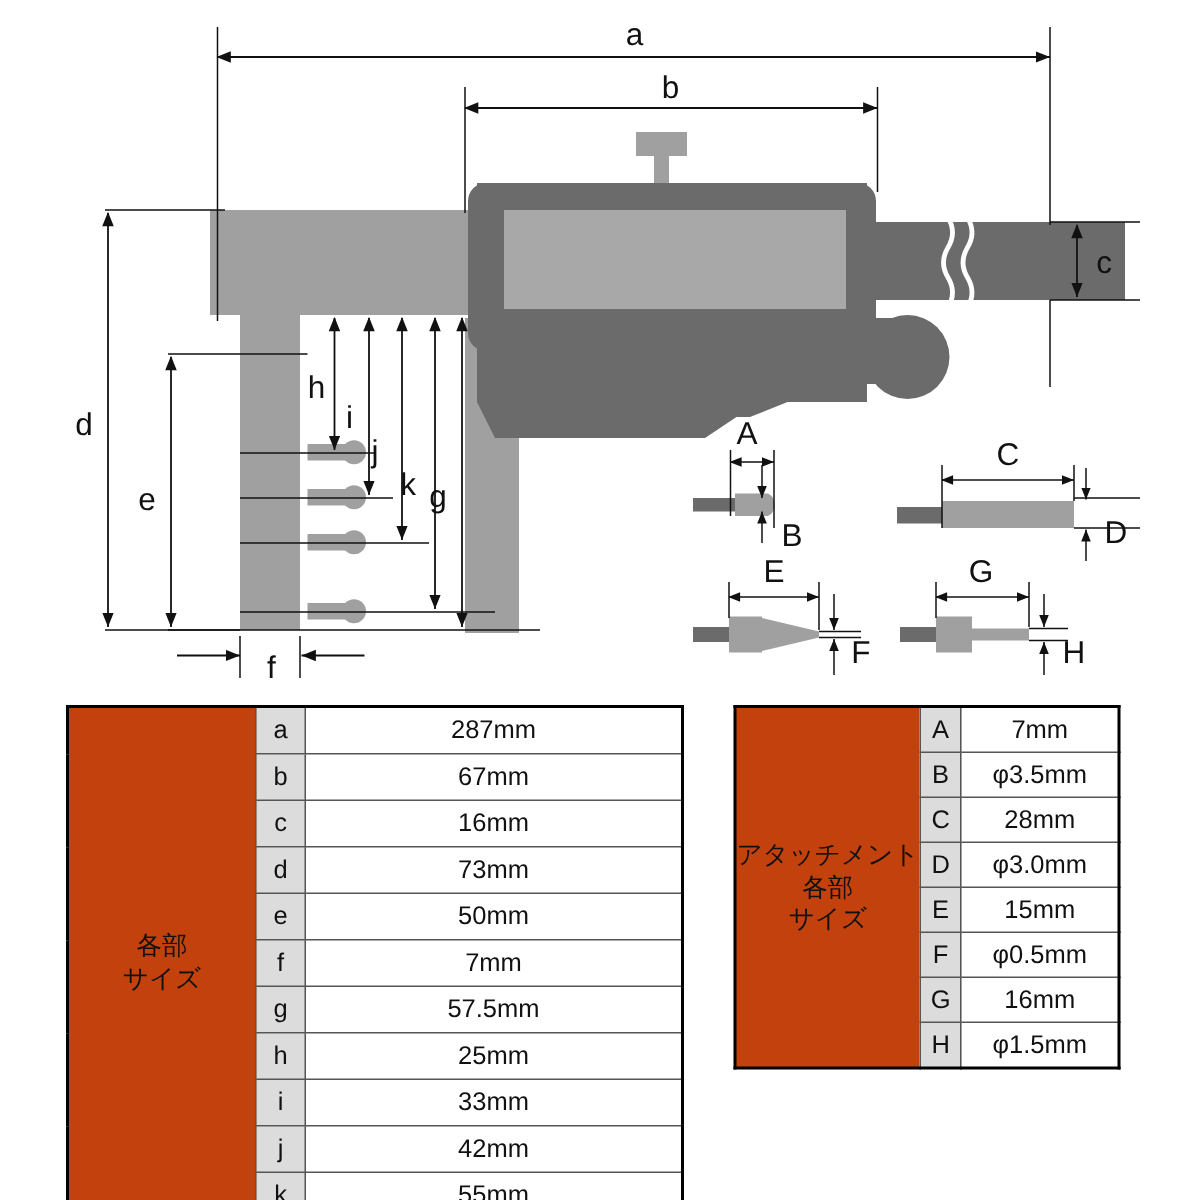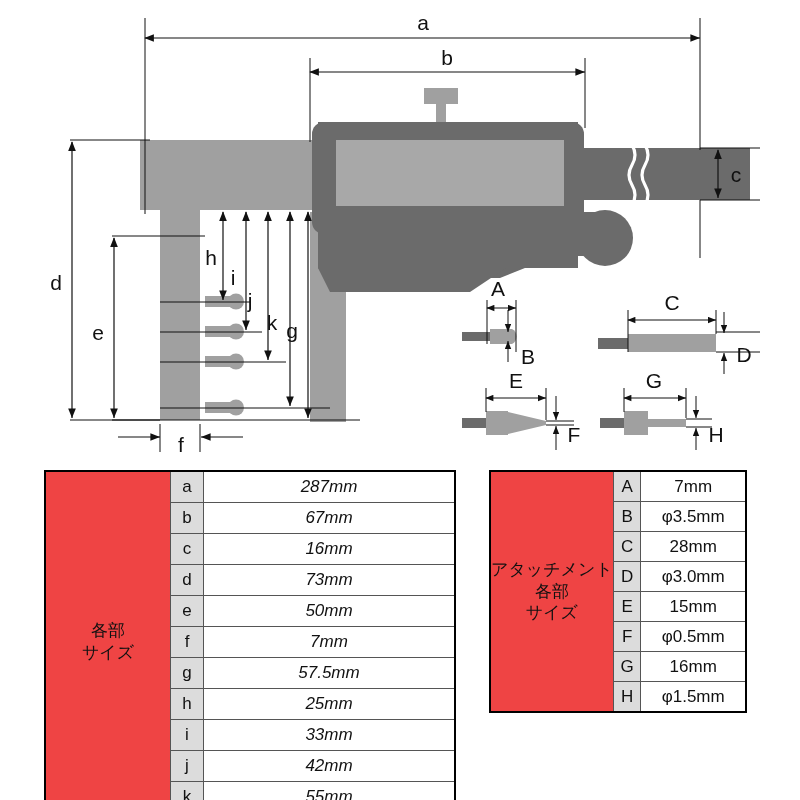--- a/index.html
+++ b/index.html
@@ -10,26 +10,26 @@
   }
   #stage{position:absolute;left:0;top:0;width:800px;height:800px;}
   svg{display:block;}
   .dimtxt{font-family:"Liberation Sans","DejaVu Sans",sans-serif;font-size:21px;fill:#111;}
 
   
   .tbl{position:absolute;border:2px solid #000;border-collapse:collapse;background:#fff;}
   .tbl td{border:1px solid #555;padding:0;margin:0;text-align:center;vertical-align:middle;
           font-size:17px;color:#111;white-space:nowrap;}
   .lbl-cell{background:#dcdcdc;font-size:19px;}
-  .head-cell{background:#ef4444;font-size:17px;line-height:1.28;}
+  .head-cell{background:#c2410c;font-size:17px;line-height:1.28;}
   #tbl-left{left:44px;top:470px;width:412px;}
   #tbl-left td{height:30px;}
   #tbl-left .c-head{width:124px;}
   #tbl-left .c-lbl{width:32px;}
-  #tbl-left .c-val{width:250px;font-style:italic;}
+  #tbl-left .c-val{width:250px;}
   #tbl-right{left:489px;top:470px;width:258px;}
   #tbl-right td{height:29px;}
   #tbl-right .c-head{width:118px;}
   #tbl-right .c-lbl{width:28px;}
   #tbl-right .c-val{width:108px;}
 </style>
 </head>
 <body>
 
 <div id="stage">

